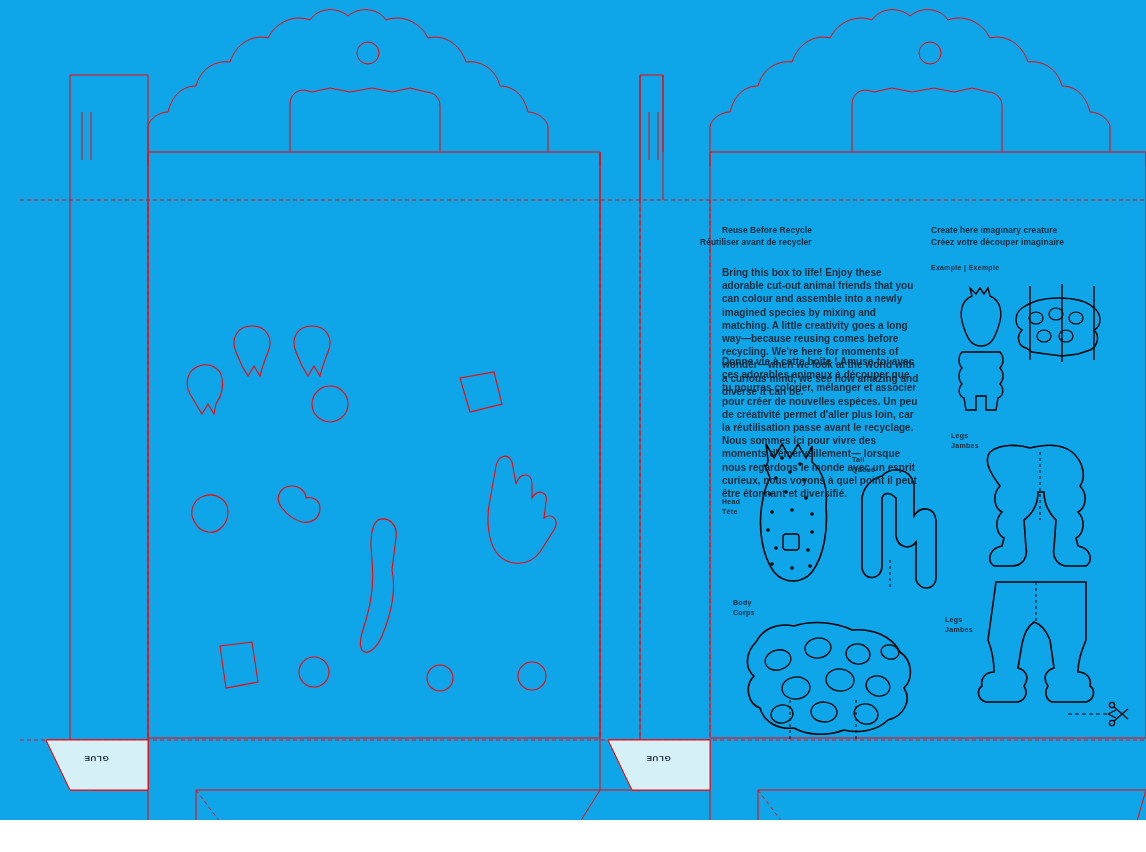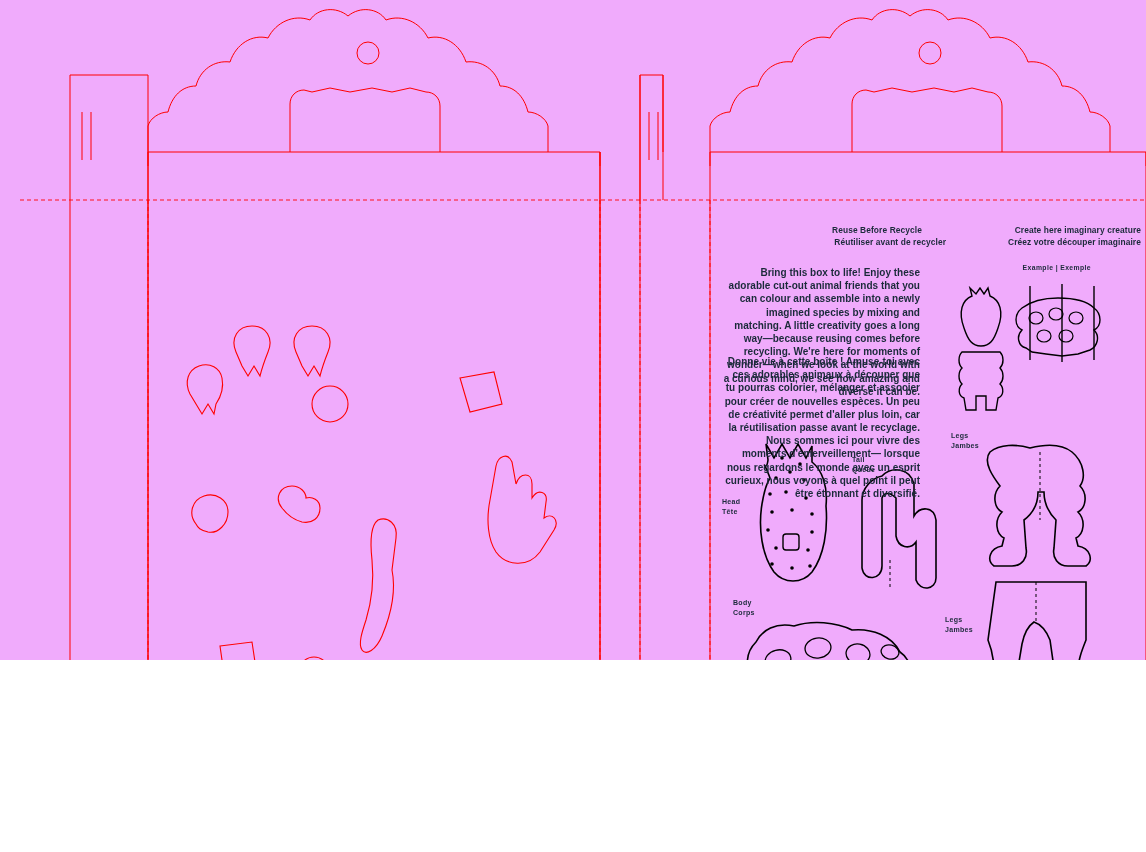--- a/index.html
+++ b/index.html
@@ -7,24 +7,23 @@
     padding: 0;
     background: #ffffff;
   }
   body {
     font-family: "Liberation Sans", sans-serif;
     -webkit-font-smoothing: antialiased;
   }
   #stage {
     position: relative;
     width: 1146px;
-    height: 660px;
-    background: #f0abfc;
+    height: 820px;
+    background: #0ea5e9;
     overflow: hidden;
-    text-align: right;
   }
   #dieline {
     position: absolute;
     left: 0;
     top: 0;
     width: 1146px;
     height: 852px;
   }
   .txt {
     position: absolute;
@@ -308,21 +307,21 @@
         <path d="M1114,707 L1128,719"></path>
         <path d="M1114,721 L1128,709"></path>
         <circle cx="1112" cy="705" r="2.6"></circle>
         <circle cx="1112" cy="723" r="2.6"></circle>
       </g>
     </g>
 
   </svg>
 
   <div class="txt head-title" style="left:722px; top:225px; width:200px;">Reuse Before Recycle</div>
-  <div class="txt head-title" style="left:746px; top:237px; width:200px;">Réutiliser avant de recycler</div>
+  <div class="txt head-title" style="left:700px; top:237px; width:200px;">Réutiliser avant de recycler</div>
 
   <div class="txt body-copy" style="left:722px; top:266px; width:198px;">Bring this box to life! Enjoy these adorable cut-out animal friends that you can colour and assemble into a newly imagined species by mixing and matching. A little creativity goes a long way—because reusing comes before recycling. We're here for moments of wonder—when we look at the world with a curious mind, we see how amazing and diverse it can be.</div>
 
   <div class="txt body-copy" style="left:722px; top:355px; width:198px;">Donne vie à cette boîte ! Amuse-toi avec ces adorables animaux à découper que tu pourras colorier, mélanger et associer pour créer de nouvelles espèces. Un peu de créativité permet d'aller plus loin, car la réutilisation passe avant le recyclage. Nous sommes ici pour vivre des moments d'émerveillement— lorsque nous regardons le monde avec un esprit curieux, nous voyons à quel point il peut être étonnant et diversifié.</div>
 
   <div class="txt head-title" style="left:931px; top:225px; width:210px;">Create here imaginary creature</div>
   <div class="txt head-title" style="left:931px; top:237px; width:210px;">Créez votre découper imaginaire</div>
 
   <div class="txt example-lbl" style="left:931px; top:264px; width:160px;">Example  |  Exemple</div>
 

